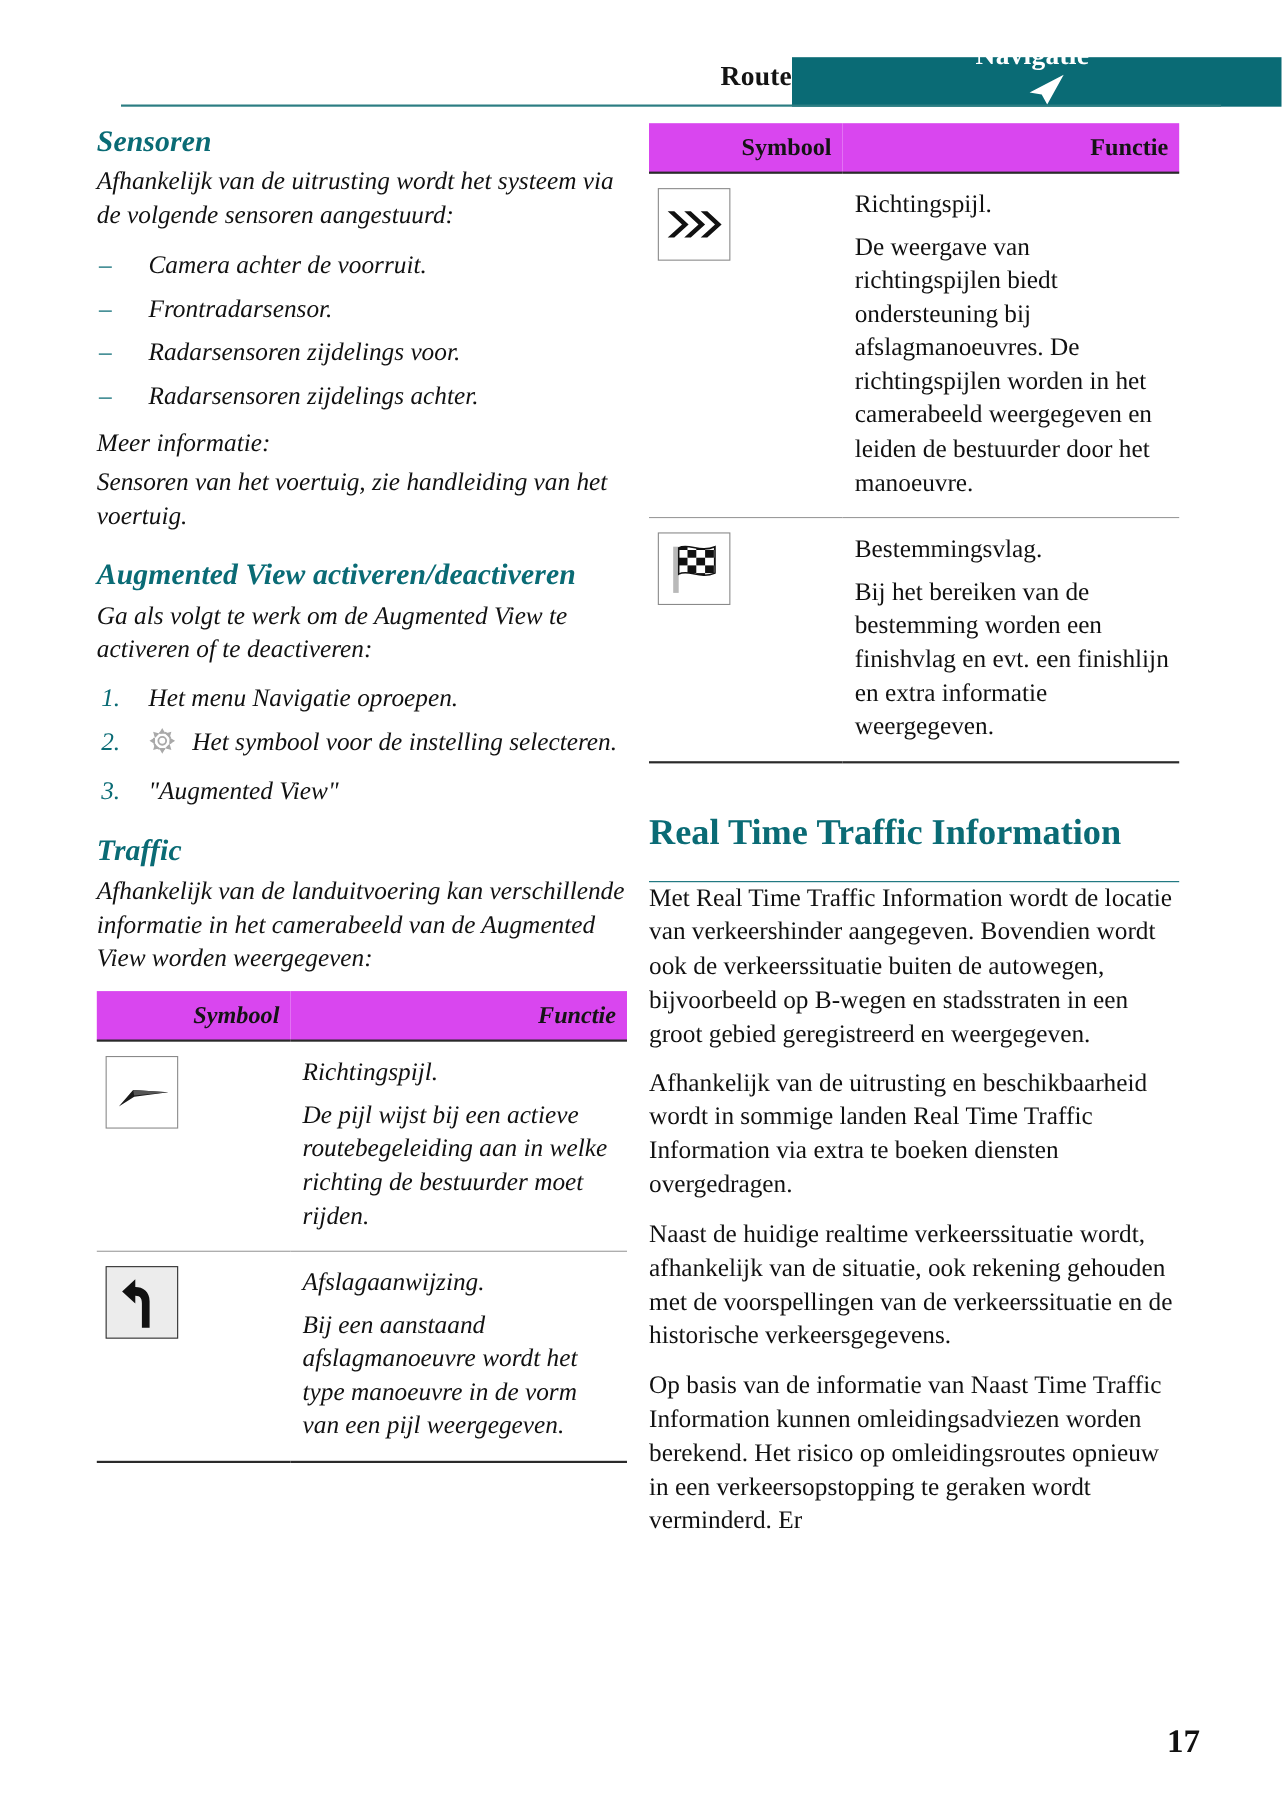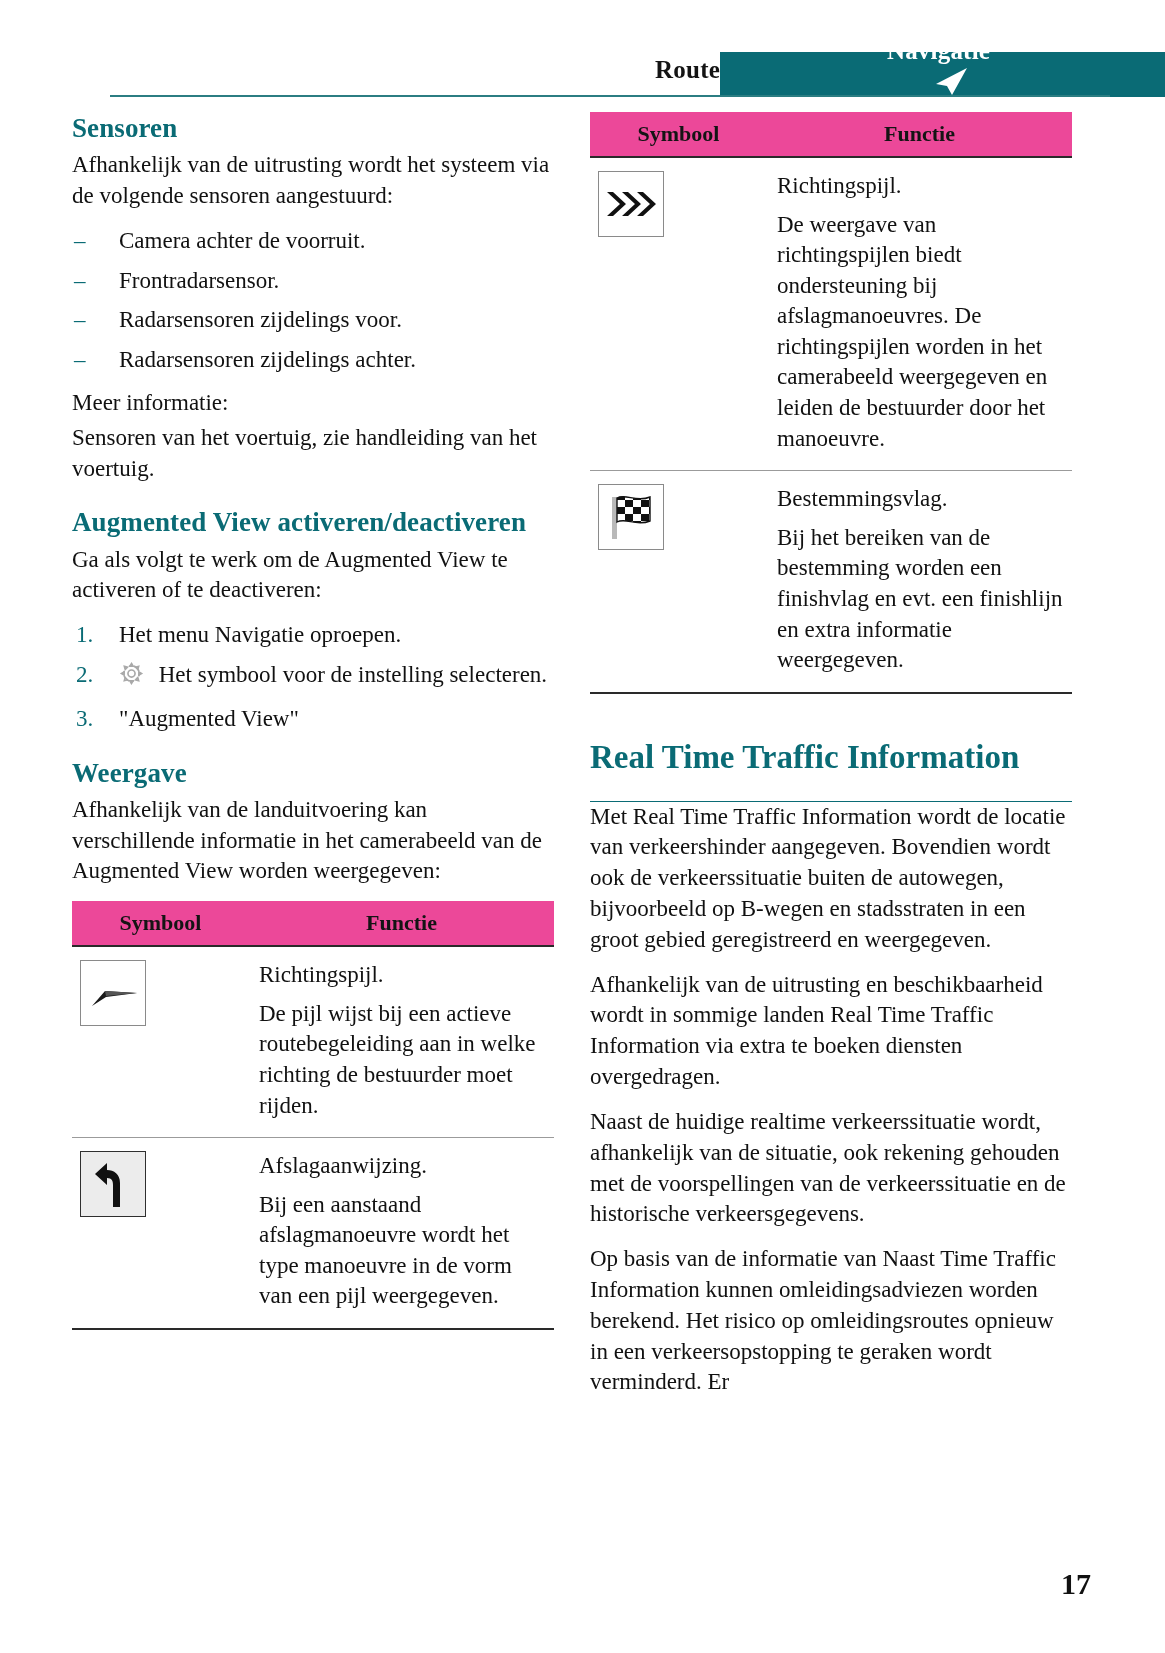--- a/index.html
+++ b/index.html
@@ -70,21 +70,21 @@
     position: absolute;
     top: 112px;
     left: 0;
     width: 1165px;
   }
   .col {
     position: absolute;
     top: 0;
     width: 482px;
   }
-  .col-left  { left: 72px; }
+  .col-left  { left: 88px; font-style: italic; }
   .col-right { left: 590px; }
 
   h2.section-title {
     font-size: 27px;
     font-weight: bold;
     color: #0a6b75;
     margin: 0 0 6px 0;
     line-height: 1.19;
     letter-spacing: .1px;
   }
@@ -136,22 +136,22 @@
     margin-right: 9px;
   }
 
   
   table.sym-table {
     width: 482px;
     border-collapse: collapse;
     margin: 4px 0 0 0;
   }
   table.sym-table th {
-    background: #ec4899;
-    text-align: center;
+    background: #d946ef;
+    text-align: right;
     font-size: 22px;
     font-weight: bold;
     padding: 9px 10px 9px 11px;
     border-bottom: 2.5px solid #2a2a2a;
     color: #141414;
   }
   table.sym-table th.c-sym { width: 155px; }
   table.sym-table td {
     vertical-align: top;
     padding: 13px 8px 16px 11px;
@@ -253,21 +253,21 @@
           </svg>
         </span>
         <span>Het symbool voor de instelling selecteren.</span>
       </li>
       <li>
         <span class="marker">3.</span>
         <span>"Augmented View"</span>
       </li>
     </ol>
 
-    <h2 class="section-title" style="margin-top:22px">Weergave</h2>
+    <h2 class="section-title" style="margin-top:22px">Traffic</h2>
     <p class="body-text">Afhankelijk van de landuitvoering kan verschillende informatie in het camerabeeld van de Augmented View worden weergegeven:</p>
 
     <table class="sym-table">
       <thead>
         <tr>
           <th class="c-sym">Symbool</th>
           <th>Functie</th>
         </tr>
       </thead>
       <tbody>

